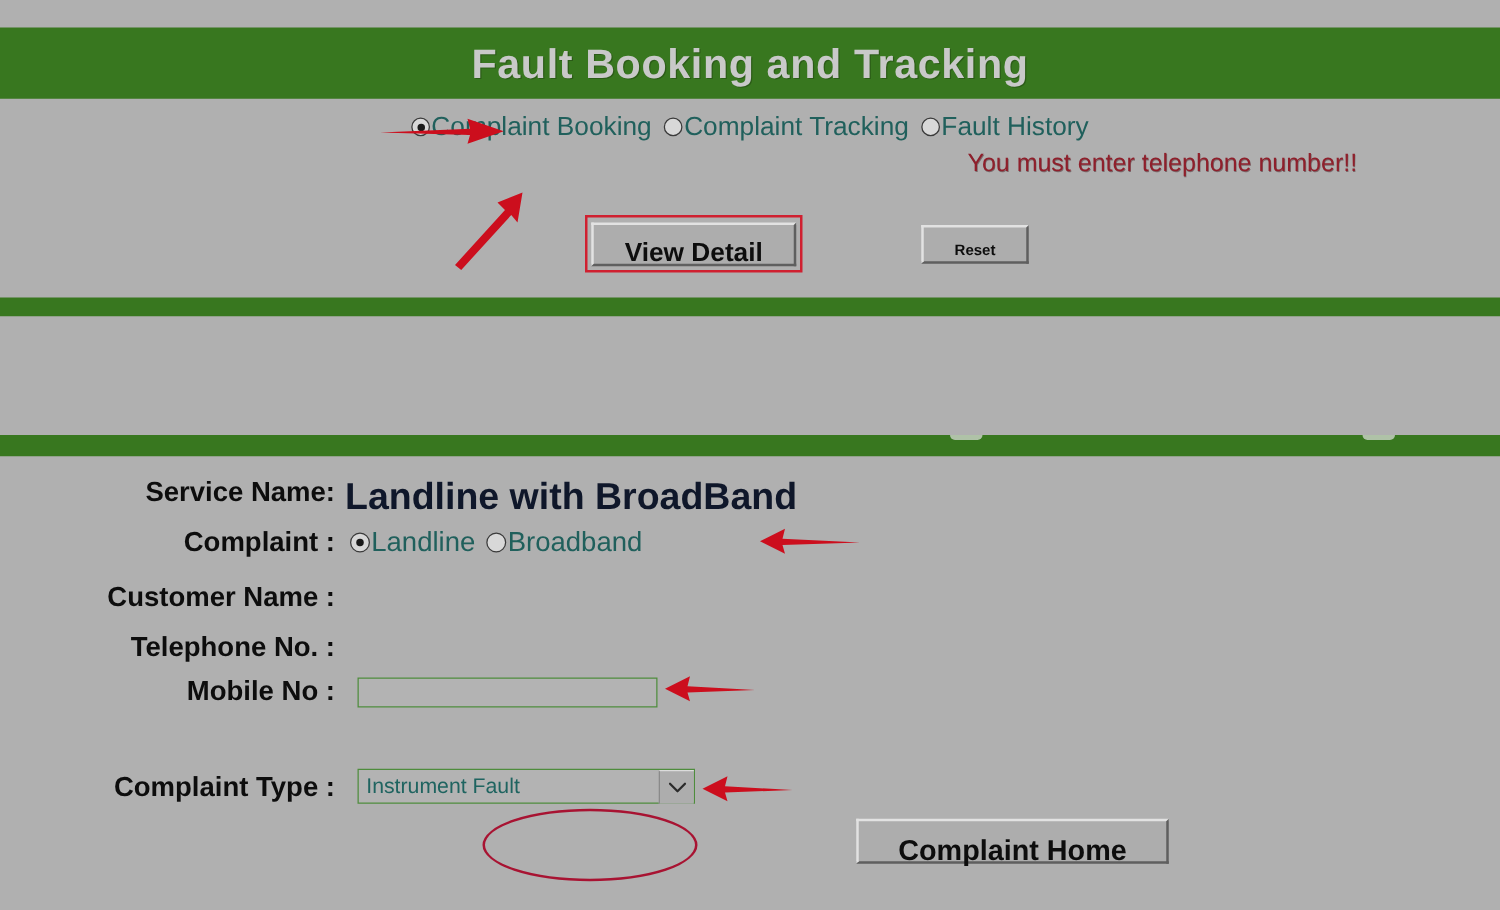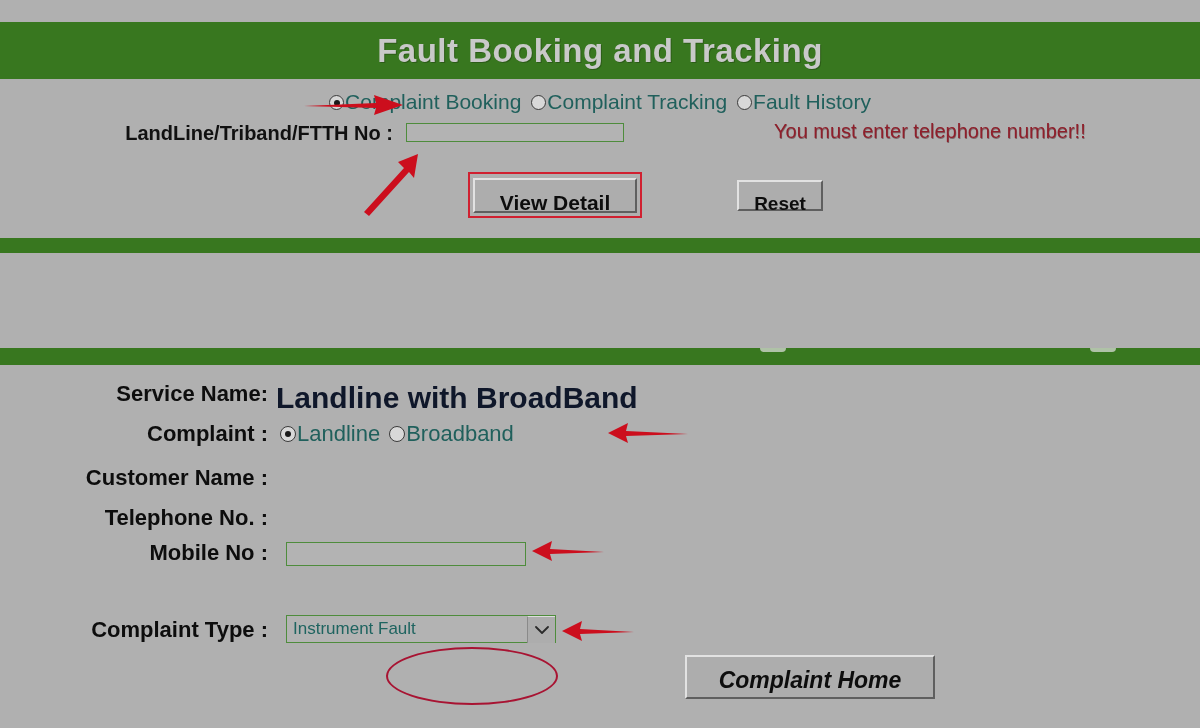--- a/index.html
+++ b/index.html
@@ -176,21 +176,21 @@
     width: 164px;
     height: 35px;
     font-size: 21px;
   }
   .btn-reset {
     position: absolute;
     left: 737px;
     top: 180px;
     width: 86px;
     height: 31px;
-    font-size: 19px;
+    font-size: 12px;
   }
 
   
   .annot-rect {
     position: absolute;
     left: 468px;
     top: 172px;
     width: 174px;
     height: 46px;
     border: 2px solid #d02030;
@@ -289,23 +289,22 @@
     top: 655px;
     width: 134px;
     height: 36px;
     font-size: 23px;
   }
   .btn-complaint-home {
     position: absolute;
     left: 685px;
     top: 655px;
     width: 250px;
-    height: 44px;
+    height: 36px;
     font-size: 23px;
-    font-style: italic;
   }
 
   
   .annot-ellipse {
     position: absolute;
     left: 386px;
     top: 647px;
     width: 172px;
     height: 58px;
     border: 2px solid #a81332;
@@ -326,24 +325,20 @@
 <div class="page">
 
   <div class="green-header">
     <div class="title">Fault Booking and Tracking</div>
   </div>
 
   <div class="radio-row">
     <span class="opt"><span class="radio-dot checked"></span><span>Complaint Booking</span></span><span class="opt"><span class="radio-dot"></span><span>Complaint Tracking</span></span><span class="opt"><span class="radio-dot"></span><span>Fault History</span></span>
   </div>
 
-  <div class="landline-row">
-    <div class="landline-label">LandLine/Triband/FTTH No :</div>
-    <input class="input-landline" type="text" value="" style="">
-  </div>
 
   <div class="error-msg">You must enter telephone number!!</div>
 
   <button class="btn btn-view-detail">View Detail</button>
   <div class="annot-rect"></div>
   <button class="btn btn-reset">Reset</button>
 
   <div class="green-bar-2"></div>
   <div class="green-bar-3">
     <div class="clip-remnant a"></div>

